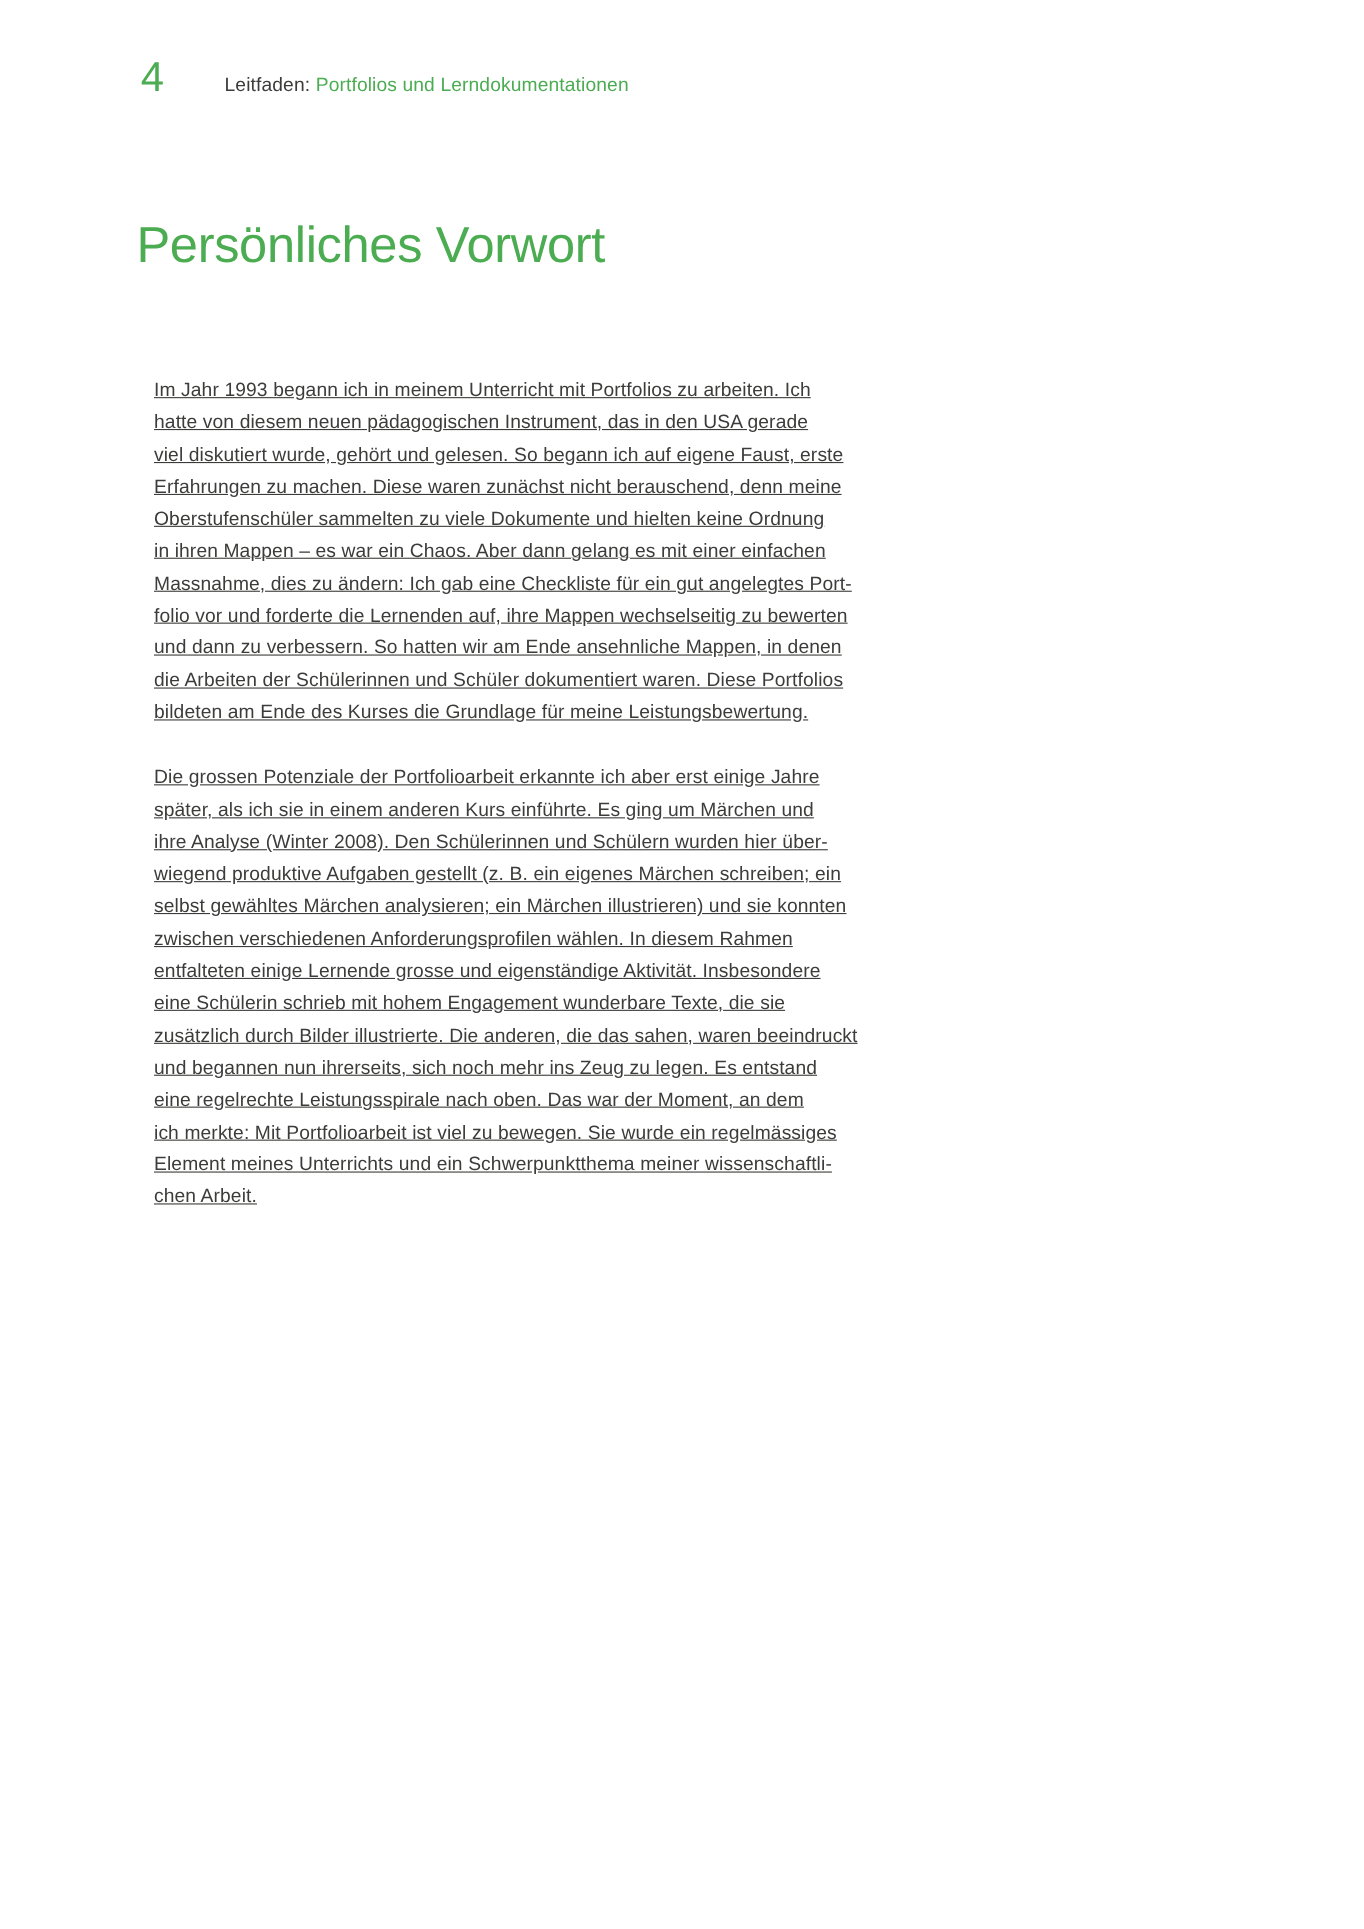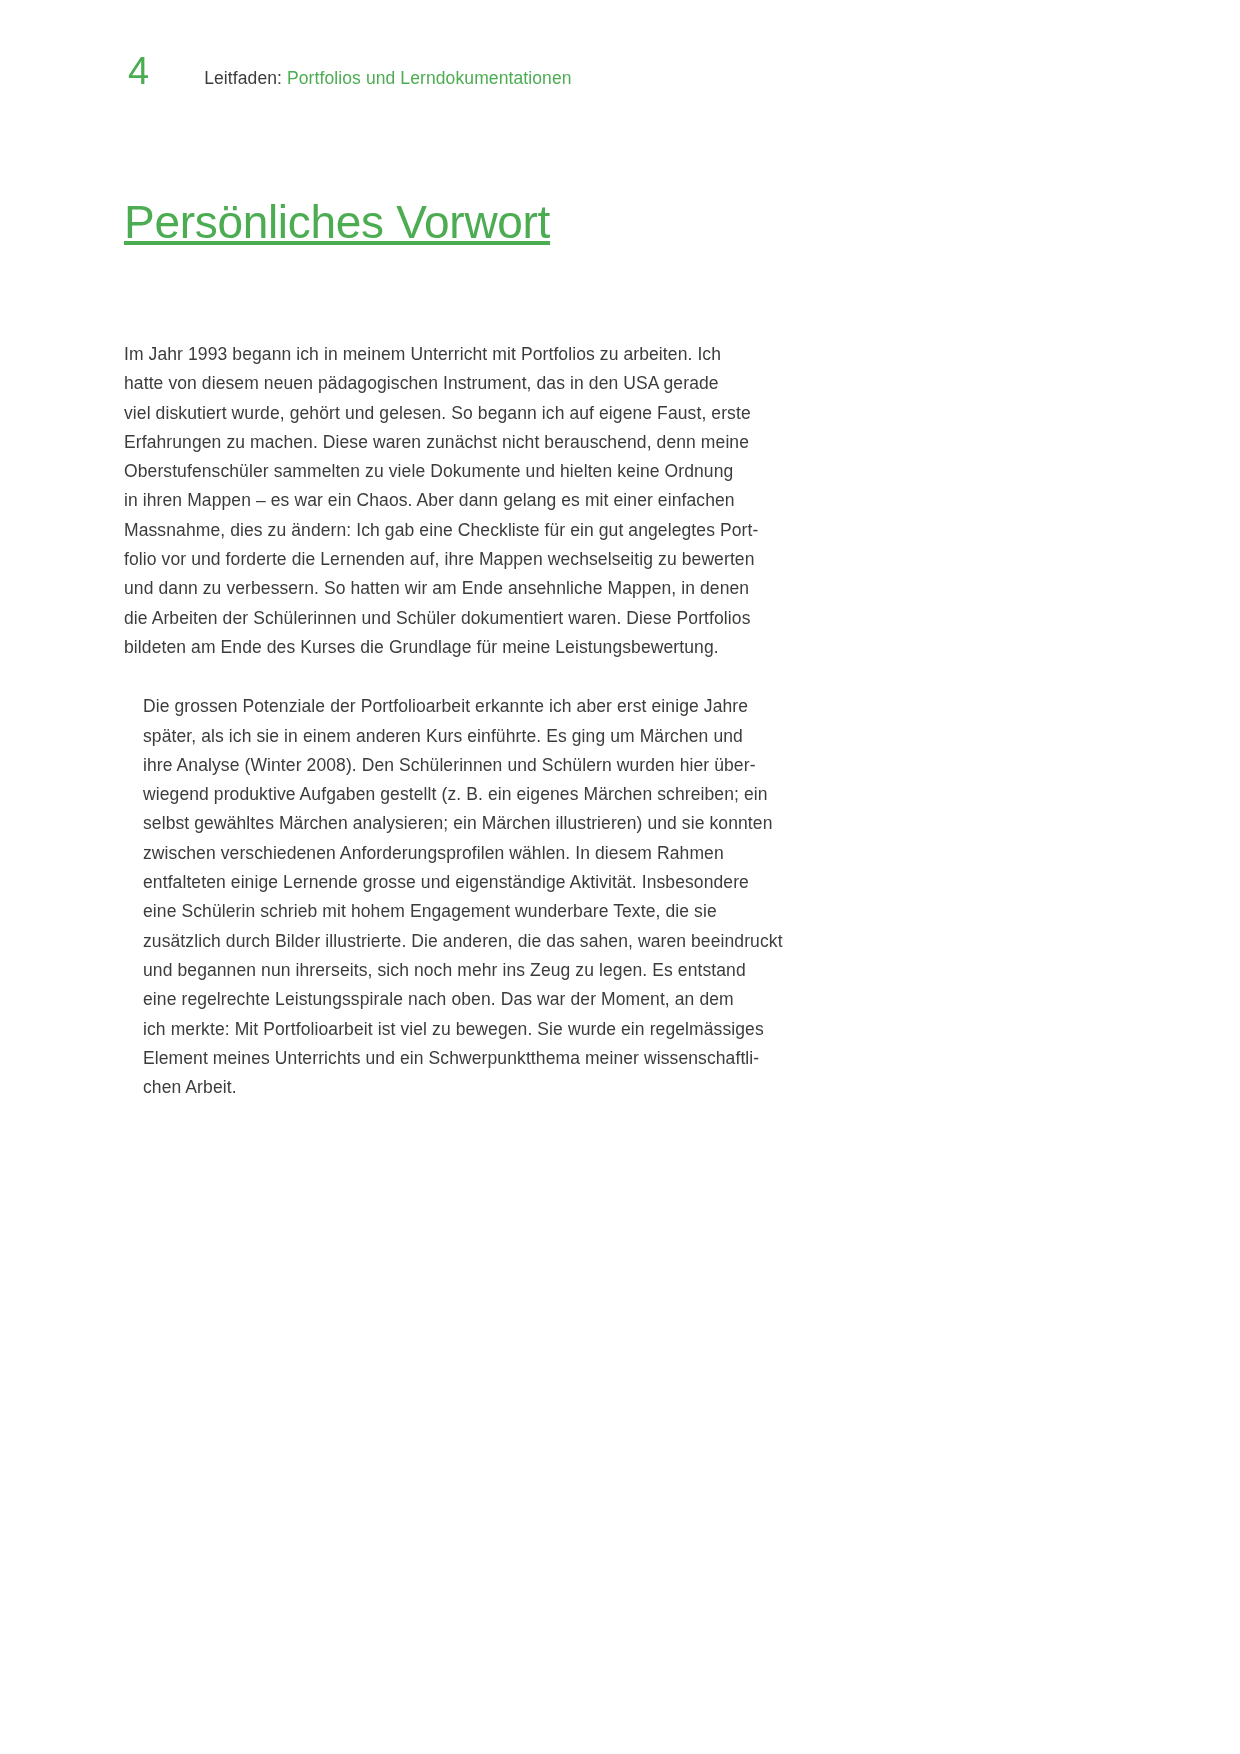--- a/index.html
+++ b/index.html
@@ -45,40 +45,39 @@
   .chapter-title {
     position: absolute;
     top: 196px;
     left: 124px;
     margin: 0;
     font-size: 46px;
     font-weight: 300;
     letter-spacing: -0.3px;
     color: #4cac52;
     line-height: 1.15;
-    text-decoration: underline;
   }
   .body-copy {
     position: absolute;
     top: 340px;
-    left: 124px;
+    left: 140px;
     width: 668px;
+    text-decoration: underline;
   }
   .body-para {
     margin: 0;
     font-size: 17.5px;
     font-weight: 400;
     line-height: 29.3px;
     letter-spacing: 0.1px;
     color: #3c3c3b;
     white-space: pre-line;
   }
   .body-para + .body-para {
     margin-top: 30px;
-    margin-left: 19px;
   }
   .signature {
     margin: 92px 0 0 0;
     font-size: 17.5px;
     font-weight: 400;
     line-height: 29.3px;
     color: #3c3c3b;
   }
 </style>
 </head>

